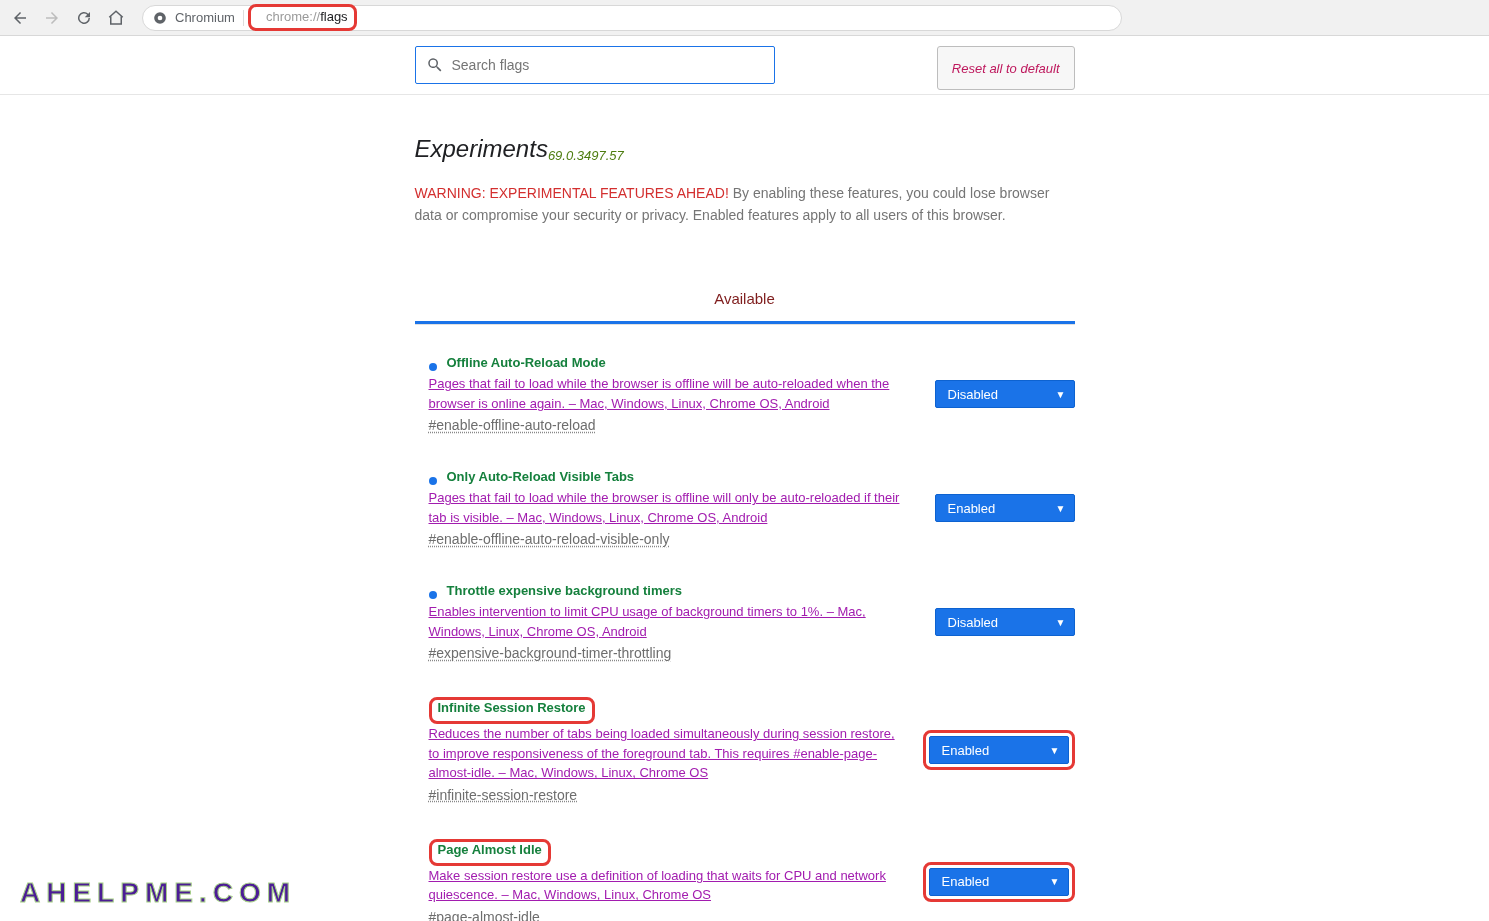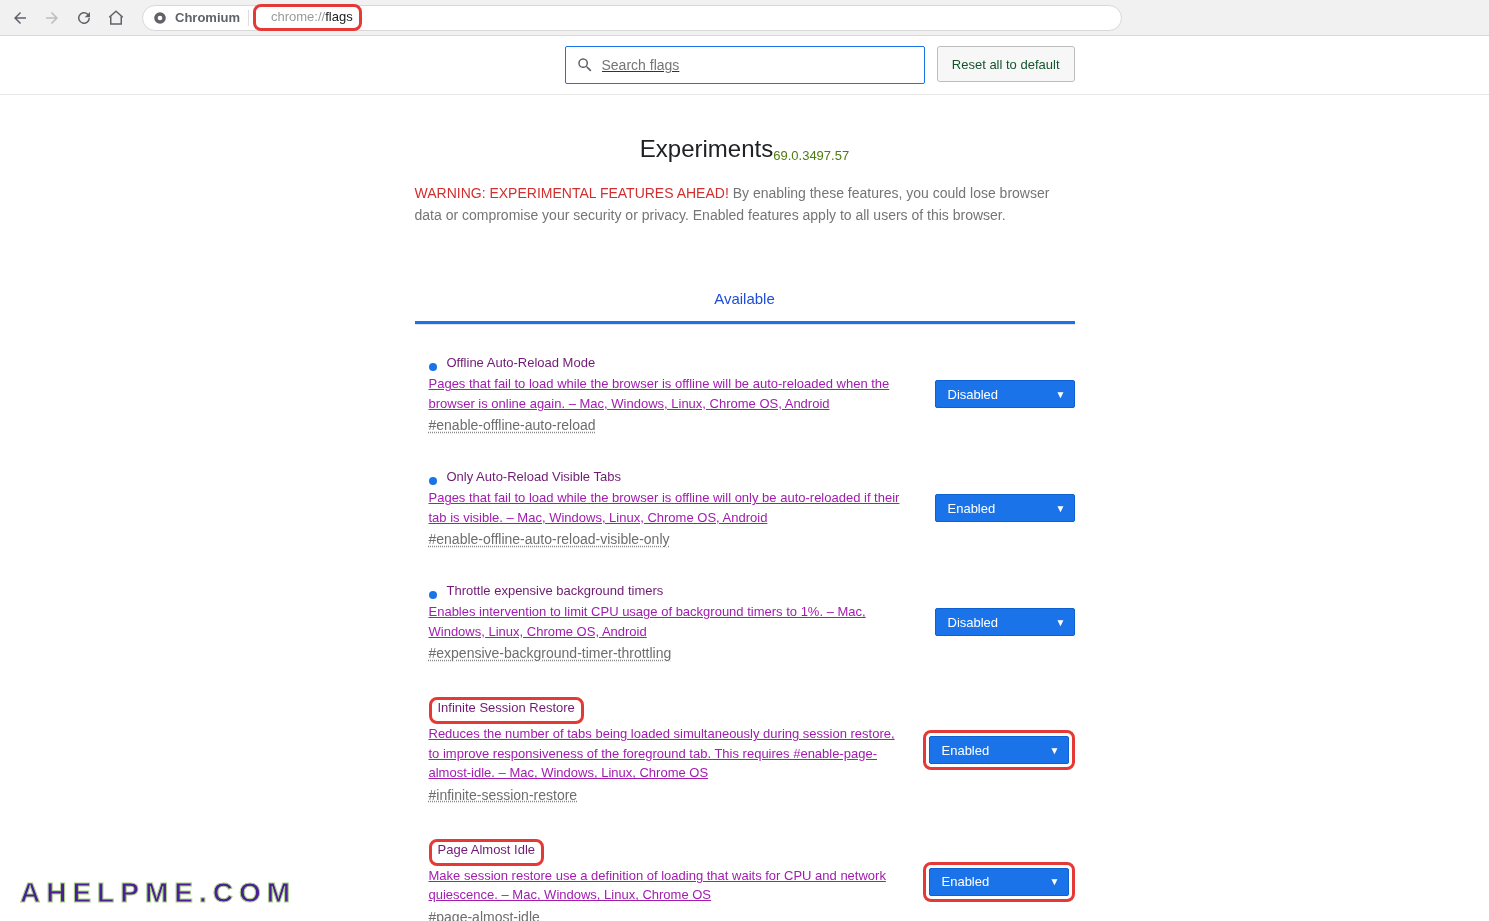--- a/index.html
+++ b/index.html
@@ -35,88 +35,89 @@
     border: 1px solid #d8d8d8;
     border-radius: 13px;
     display: flex;
     align-items: center;
     padding: 0 10px;
     gap: 8px;
     margin-left: 6px;
     min-width: 980px;
   }
   .omnibox .chromium-icon { width: 14px; height: 14px; }
-  .omnibox .chromium-label { color: #5f6368; font-size: 13px; font-weight: bold; }
+  .omnibox .chromium-label { color: #5f6368; font-size: 13px; }
   .omnibox .divider { width: 1px; height: 16px; background: #ddd; }
   .omnibox .url { color: #9a9a9a; font-size: 13px; }
   .omnibox .url b { color: #202124; font-weight: 400; }
   .annot { border: 3px solid #e53935; border-radius: 8px; padding:2px 6px 4px 15px; display:inline-block; }
   .url-annot { margin-left: -4px; }
 
   
   .page-outer { background:#fff; }
   .page-top-bar {
     border-bottom: 1px solid #e6e6e6;
     padding: 10px 0 10px 0;
   }
   .content-wrap {
     width: 660px;
     margin: 0 auto;
     position: relative;
   }
   .search-row {
-    display:flex; align-items:center; justify-content:center; gap:20px;text-decoration:underline;
+    display:flex; align-items:center; justify-content:flex-start; gap:20px;
   }
   .search-box {
     width: 360px;
     height: 38px;
     border: 1px solid #1a73e8;
     border-radius: 2px;
     display:flex; align-items:center; padding:0 10px; gap:8px;
     color:#757575;
   }
   .search-box svg { width:18px; height:18px; color:#5f6368; }
   .search-input {
     border:none; outline:none; font-size:14px; color:#333; flex:1; background:transparent;
   }
   .reset-btn {
     position:absolute; right:0; top:0;
-    height: 36px;
+    height: 44px;
     padding: 0 14px;
     border:1px solid #bdbdbd;
     border-radius:3px;
     background: #f7f7f7;
-    color:#14532d;
+    color:#be185d;
     font-size:13px;
     display:flex; align-items:center;
     cursor:pointer;
+    font-style:italic;
   }
 
   .main {
     width: 660px;
     margin: 40px auto 60px auto;
   }
-  .header-row { display:flex; justify-content:center; align-items:flex-end; margin-bottom: 20px; }
+  .header-row { display:flex; justify-content:flex-start; align-items:flex-end; margin-bottom: 20px; font-style: italic; }
   h1 { font-size: 24px; font-weight:400; color:#202124; font-family: Arial, sans-serif; }
   .version { color:#4d7c0f; font-size:13px; }
   .warning-line { color:#757575; font-size:14px; line-height:1.55; margin-bottom:6px; }
   .warning-line .warn { color:#d32f2f; }
 
   .tabs { display:flex; margin-top: 50px; border-bottom:1px solid #e0e0e0; }
   .tab {
     flex:1; text-align:center; padding: 14px 0;
     color:#5f6368; font-size:15px; cursor:pointer;
   }
-  .tab.active { color:#1d4ed8; border-bottom:3px solid #1a73e8;text-align:center; }
+  .tab.active { color:#7f1d1d; border-bottom:3px solid #1a73e8;text-align:center; }
 
   .flags-list { margin-top: 30px; }
   .flag { display:flex; gap: 14px; margin-bottom: 36px; position:relative; }
   .flag-dot { width:8px; height:8px; border-radius:50%; background:#1a73e8; margin-top:4px; flex:0 0 auto; }
   .flag-text { flex:1; }
-  .flag-title { font-size:13px; font-weight:400; color:#701a75; margin-bottom:4px; display:inline-block;}
+  .flag-title { font-size:13px; font-weight:700; color:#15803d; margin-bottom:4px; display:inline-block;}
   .flag-desc { font-size:13px; color:#a21caf; line-height:1.5; margin-bottom:4px;text-decoration:underline; }
   .flag-hash { font-size:14px; color:#6d6d6d; text-decoration:underline dotted #888; }
   .flag-select {
     width: 140px; height: 28px;
     background: #1a73e8; color:#fff;
     border: 1px solid #0d62d0; border-radius:2px;
     display:flex; align-items:center; padding: 0 8px 0 12px;
     justify-content:space-between;
     font-size:13px; cursor:pointer; flex: 0 0 auto;
     align-self:center;

